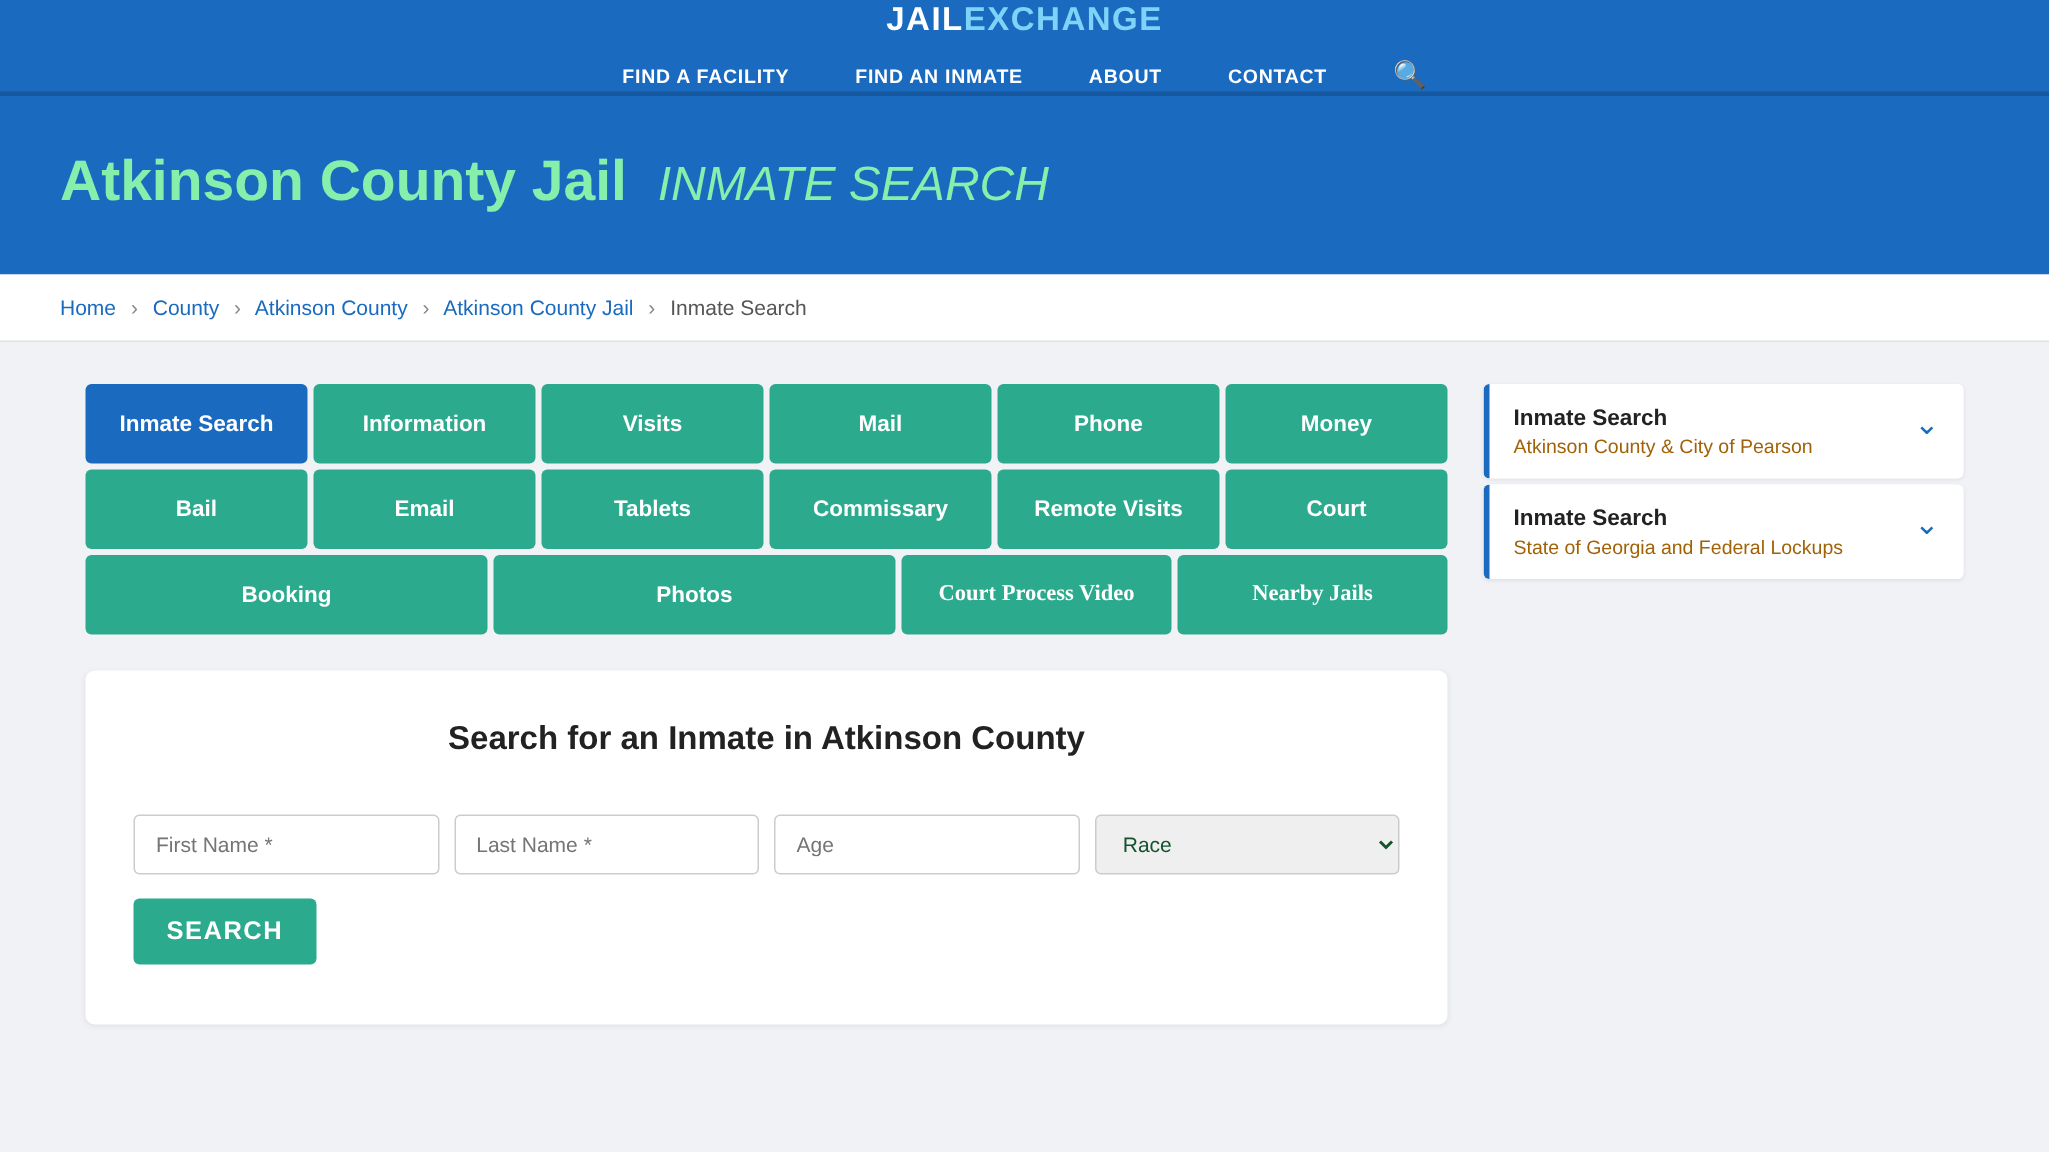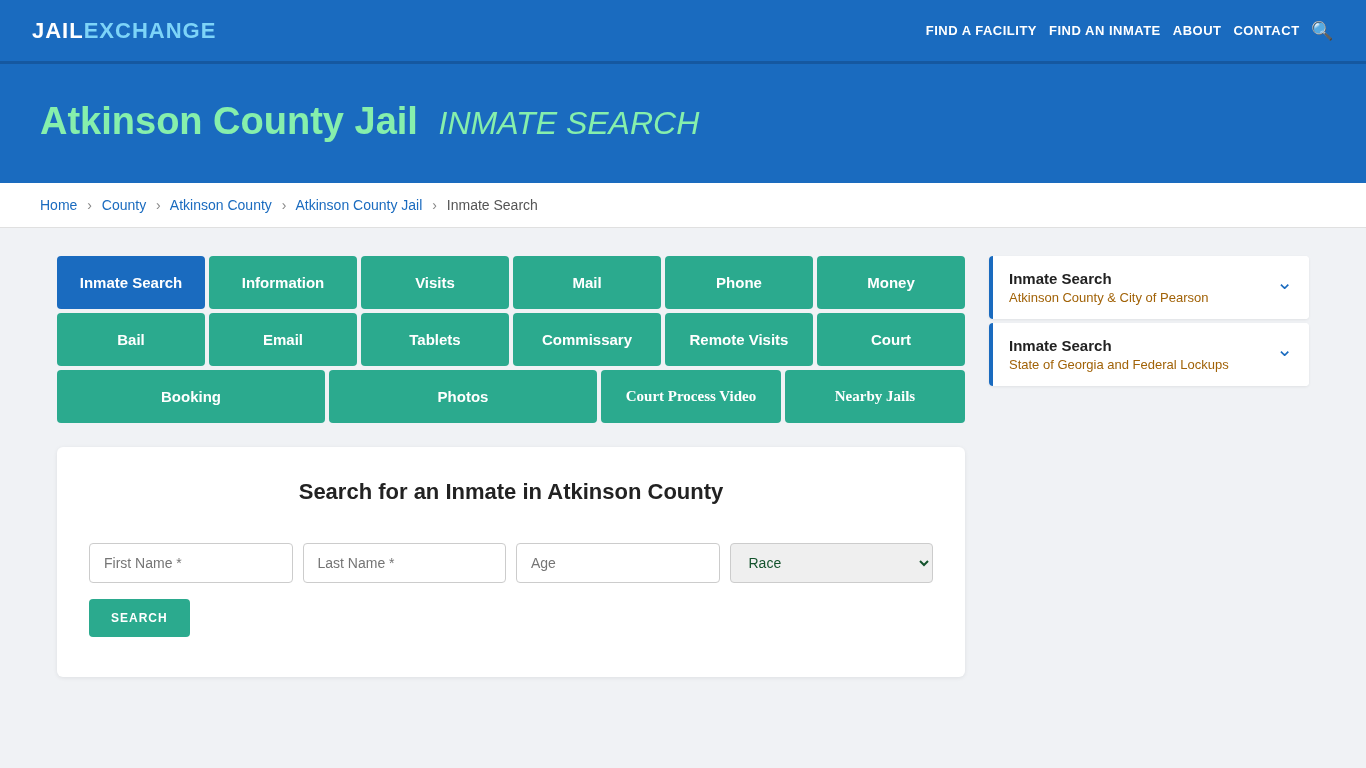--- a/index.html
+++ b/index.html
@@ -7,32 +7,33 @@
 
     
     .navbar {
       background: #1a6bbf;
       display: flex;
       align-items: center;
       justify-content: space-between;
       padding: 0 32px;
       height: 64px;
       border-bottom: 3px solid #1558a0;
+      flex-direction: column;
     }
     .logo {
       font-size: 22px;
       font-weight: 900;
       color: #fff;
       letter-spacing: 1px;
     }
     .logo span.ex { color: #7dd4f8; }
     .nav-links {
       display: flex;
       align-items: center;
-      gap: 12px;
+      gap: 44px;
     }
     .nav-links a {
       color: #fff;
       text-decoration: none;
       font-size: 13px;
       font-weight: 700;
       letter-spacing: 0.5px;
       text-transform: uppercase;
     }
     .search-icon-nav {
@@ -134,21 +135,21 @@
       color: #14532d;
       flex: 1 1 120px;
       min-width: 100px;
       outline: none;
     }
     .search-btn {
       background: #2baa8e;
       color: #fff;
       border: none;
       padding: 12px 22px;
-      font-size: 12px;
+      font-size: 17px;
       font-weight: 700;
       border-radius: 4px;
       cursor: pointer;
       letter-spacing: 1px;
       text-transform: uppercase;
     }
 
     
     .sidebar-card {
       background: #fff;

